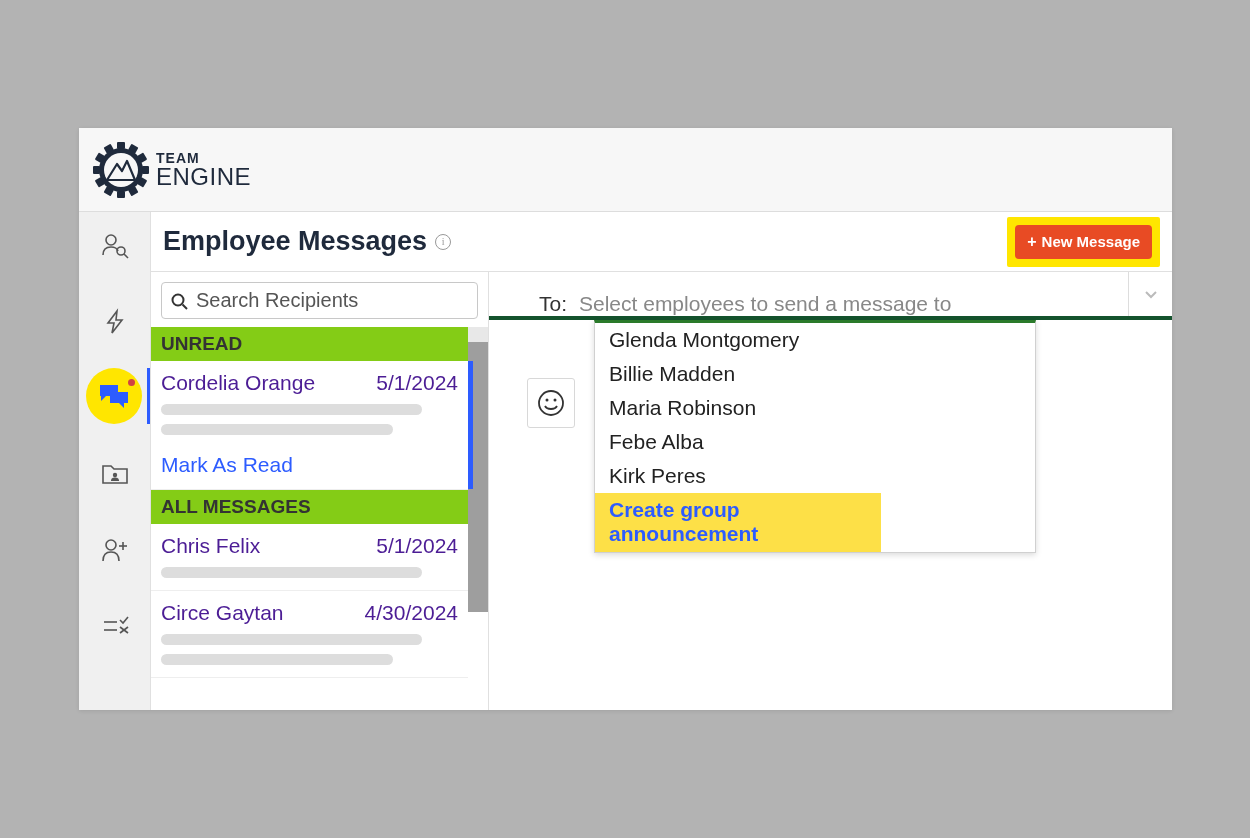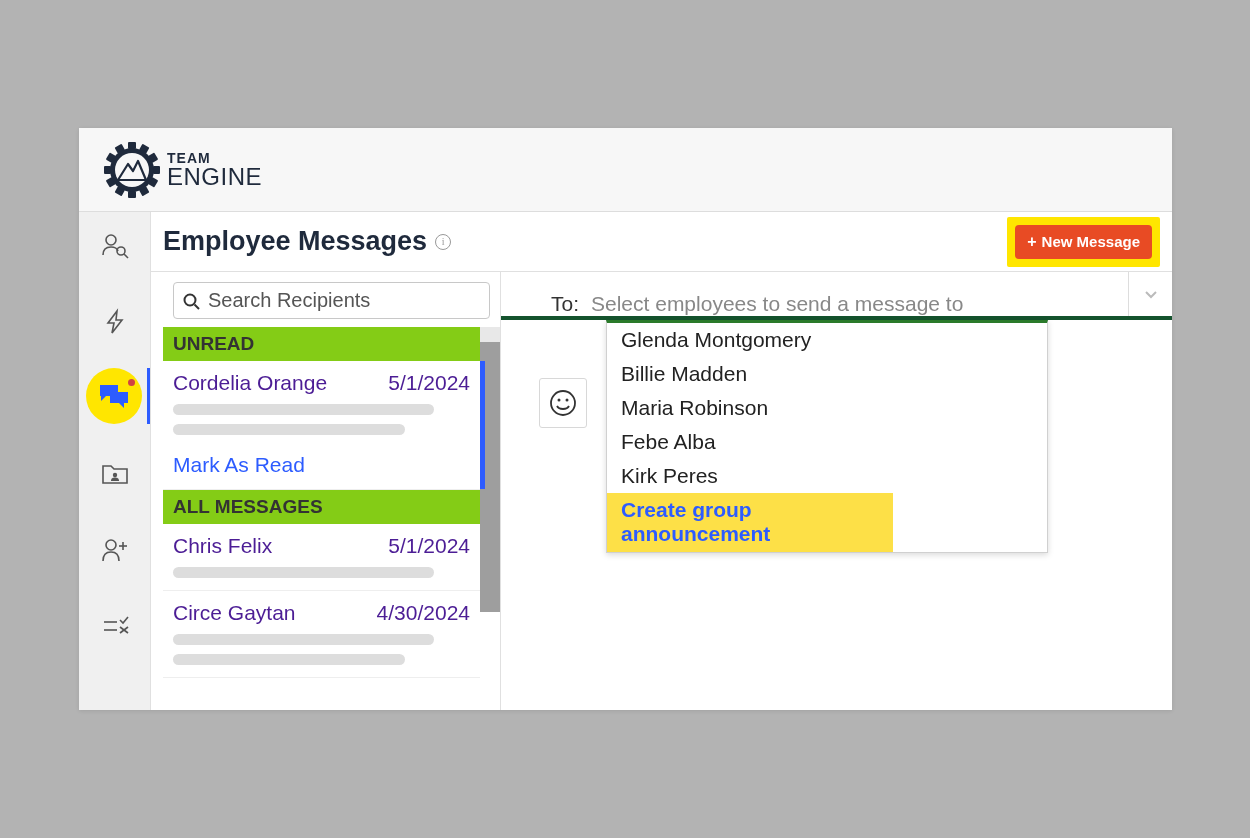--- a/index.html
+++ b/index.html
@@ -20,21 +20,21 @@
     box-shadow: 0 1px 4px rgba(0,0,0,0.1);
     overflow: hidden;
   }
   
   .header {
     height: 84px;
     background: #f7f7f7;
     border-bottom: 1px solid #ddd;
     display: flex;
     align-items: center;
-    padding-left: 24px;
+    padding-left: 13px;
   }
   .logo-wrap {
     display: flex;
     align-items: center;
     gap: 6px;
   }
   .logo-text {
     display: flex;
     flex-direction: column;
     line-height: 1;
@@ -159,21 +159,20 @@
   .new-msg-btn .plus {
     font-size: 16px;
     font-weight: 800;
   }
 
   
   .split {
     flex: 1;
     display: flex;
     overflow: hidden;
-    padding-left: 12px;
   }
   .list-pane {
     width: 338px;
     border-right: 1px solid #e0e0e0;
     display: flex;
     flex-direction: column;
     position: relative;
   }
   .search-wrap {
     padding: 10px 10px 8px 10px;

